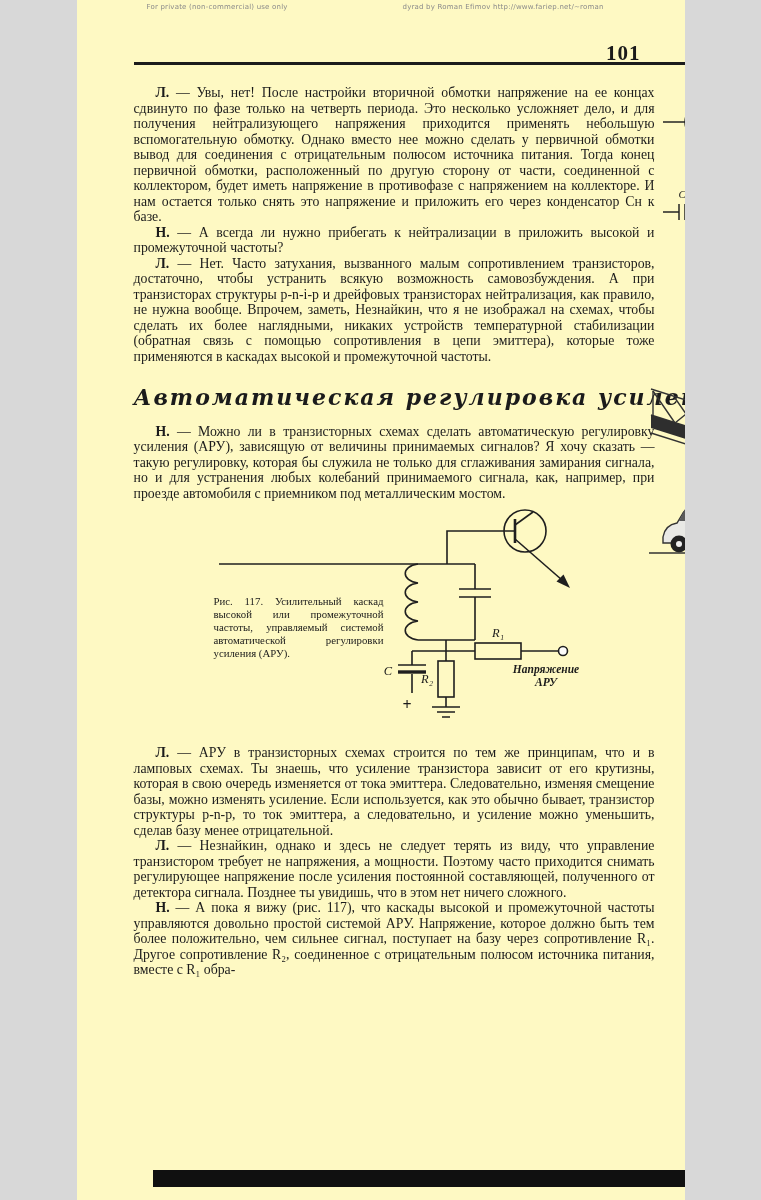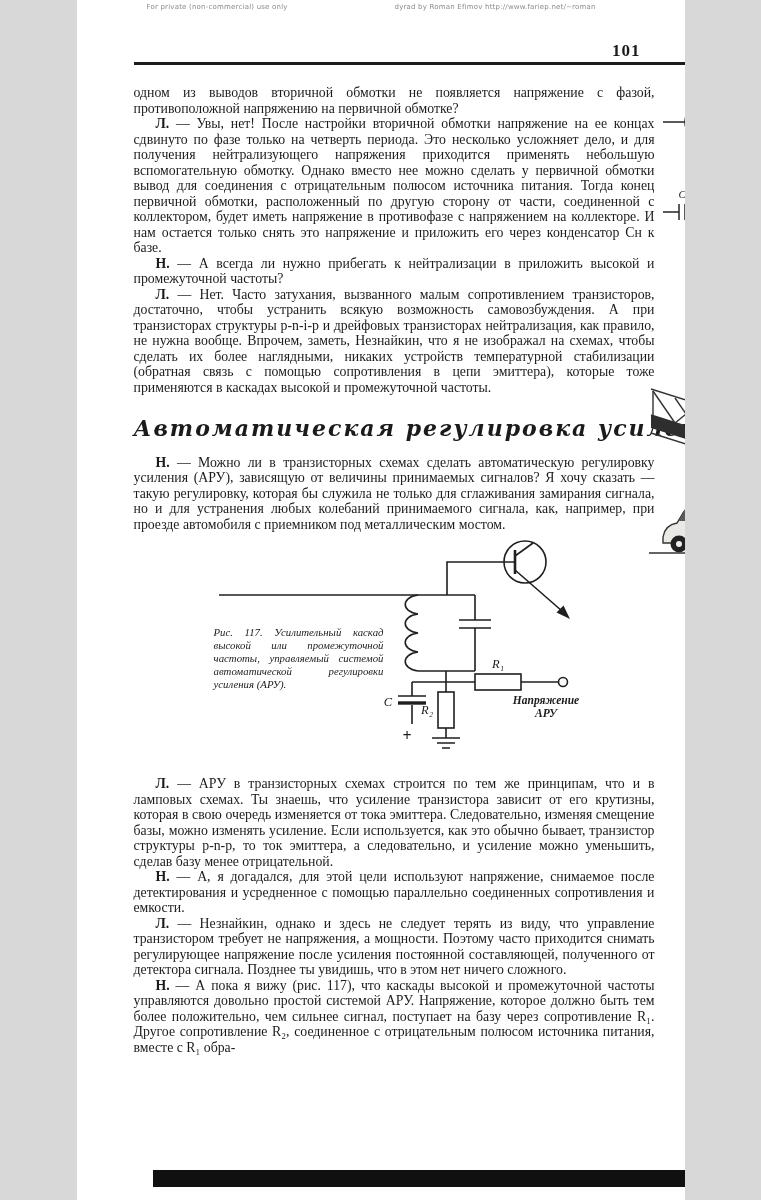--- a/index.html
+++ b/index.html
@@ -1,59 +1,58 @@
 <!DOCTYPE html>
 <html><head>
 <meta charset="utf-8">
 <style>
   * { margin:0; padding:0; box-sizing:border-box; }
   html,body { background:#d8d8d8; }
   .page {
     position:relative; width:608px; height:1200px; margin:0 auto;
-    background:#ffffff; color:#1b1b1b; overflow:hidden;
+    background:#fef9c3; color:#1b1b1b; overflow:hidden;
     font-family:"Liberation Serif", serif;
   }
   .microheader { position:absolute; top:3px; font-size:7px; color:#8a8a8a;
     font-family:"DejaVu Sans", sans-serif; letter-spacing:.2px; white-space:nowrap; }
-  .mh1 { left:70px; } .mh2 { left:318px;text-align:center; }
-  .pagenum { position:absolute; top:41px; right:44px; font-size:17px; font-weight:bold; letter-spacing:1px; }
+  .mh1 { left:70px; } .mh2 { left:326px;text-align:center; }
+  .pagenum { position:absolute; top:41px; right:44px; font-size:21px; font-weight:bold; letter-spacing:1px; }
   .toprule { position:absolute; top:62px; left:57px; width:664px; height:2.5px; background:#1c1c1c; }
   .textcol { position:absolute; left:57px; top:85px; width:521px;
     font-size:13.8px; line-height:15.5px; text-align:justify; }
   .para { text-indent:22px; }
   .para.noindent { text-indent:0; }
   .speaker { font-weight:bold; }
   h1.section {
     font-family:"DejaVu Serif", serif; font-style:italic; font-weight:bold;
     font-size:22px; letter-spacing:2px; margin:26px 0 18px 0; white-space:nowrap;
     text-indent:0;
   }
   .figure { position:relative; height:236px; margin-top:8px; text-indent:0; }
   .caption { position:absolute; left:80px; top:86px; width:170px;
-    font-size:10.8px; line-height:13px; text-align:justify;font-style:italic; }
+    font-size:10.8px; line-height:13px; text-align:justify; }
   .figsvg { position:absolute; left:0; top:0; }
   .marginart { position:absolute; }
   .footerbar { position:absolute; left:76px; top:1170px; width:604px; height:17px; background:#101010; }
   svg { display:block; }
   svg text { font-family:"Liberation Serif", serif; fill:#1b1b1b; }
 </style>
 </head>
 <body>
 
 <div class="page">
 
   <span class="microheader mh1">For private (non-commercial) use only</span>
   <span class="microheader mh2">dyrad by Roman Efimov http://www.fariep.net/~roman</span>
 
   <div class="pagenum">101</div>
   <div class="toprule"></div>
 
   <div class="textcol">
 
-    <p class="para noindent"><span class="speaker"></span><span>одном из выводов вторичной обмотки не появляется напряжение с фазой, противоположной напряжению на первичной обмотке?</span></p>
 
     <p class="para"><span class="speaker">Л.</span><span> — Увы, нет! После настройки вторичной обмотки напряжение на ее концах сдвинуто по фазе только на четверть периода. Это несколько усложняет дело, и для получения нейтрализующего напряжения приходится применять небольшую вспомогательную обмотку. Однако вместо нее можно сделать у первичной обмотки вывод для соединения с отрицательным полюсом источника питания. Тогда конец первичной обмотки, расположенный по другую сторону от части, соединенной с коллектором, будет иметь напряжение в противофазе с напряжением на коллекторе. И нам остается только снять это напряжение и приложить его через конденсатор Сн к базе.</span></p>
 
     <p class="para"><span class="speaker">Н.</span><span> — А всегда ли нужно прибегать к нейтрализации в приложить высокой и промежуточной частоты?</span></p>
 
     <p class="para"><span class="speaker">Л.</span><span> — Нет. Часто затухания, вызванного малым сопротивлением транзисторов, достаточно, чтобы устранить всякую возможность самовозбуждения. А при транзисторах структуры p-n-i-p и дрейфовых транзисторах нейтрализация, как правило, не нужна вообще. Впрочем, заметь, Незнайкин, что я не изображал на схемах, чтобы сделать их более наглядными, никаких устройств температурной стабилизации (обратная связь с помощью сопротивления в цепи эмиттера), которые тоже применяются в каскадах высокой и промежуточной частоты.</span></p>
 
     <h1 class="section">Автоматическая регулировка усиления</h1>
 
     <p class="para"><span class="speaker">Н.</span><span> — Можно ли в транзисторных схемах сделать автоматическую регулировку усиления (АРУ), зависящую от величины принимаемых сигналов? Я хочу сказать — такую регулировку, которая бы служила не только для сглаживания замирания сигнала, но и для устранения любых колебаний принимаемого сигнала, как, например, при проезде автомобиля с приемником под металлическим мостом.</span></p>
@@ -105,21 +104,20 @@
           <path d="M278,165 V184"></path>
         </g>
         <text x="258" y="166" font-size="12.5" font-style="italic" text-anchor="end" stroke="none">C</text>
         <text x="273" y="201" font-size="16" font-weight="bold" text-anchor="middle" stroke="none">+</text>
       </svg>
       <div class="caption">Рис. 117. Усилительный каскад высокой или промежуточной частоты, управляемый системой автоматической регулировки усиления (АРУ).</div>
     </div>
 
     <p class="para"><span class="speaker">Л.</span><span> — АРУ в транзисторных схемах строится по тем же принципам, что и в ламповых схемах. Ты знаешь, что усиление транзистора зависит от его крутизны, которая в свою очередь изменяется от тока эмиттера. Следовательно, изменяя смещение базы, можно изменять усиление. Если используется, как это обычно бывает, транзистор структуры p-n-p, то ток эмиттера, а следовательно, и усиление можно уменьшить, сделав базу менее отрицательной.</span></p>
 
-    <p class="para"><span class="speaker">Н.</span><span> — А, я догадался, для этой цели используют напряжение, снимаемое после детектирования и усредненное с помощью параллельно соединенных сопротивления и емкости.</span></p>
 
     <p class="para"><span class="speaker">Л.</span><span> — Незнайкин, однако и здесь не следует терять из виду, что управление транзистором требует не напряжения, а мощности. Поэтому часто приходится снимать регулирующее напряжение после усиления постоянной составляющей, полученного от детектора сигнала. Позднее ты увидишь, что в этом нет ничего сложного.</span></p>
 
     <p class="para"><span class="speaker">Н.</span><span> — А пока я вижу (рис. 117), что каскады высокой и промежуточной частоты управляются довольно простой системой АРУ. Напряжение, которое должно быть тем более положительно, чем сильнее сигнал, поступает на базу через сопротивление R₁. Другое сопротивление R₂, соединенное с отрицательным полюсом источника питания, вместе с R₁ обра-</span></p>
 
   </div>
 
   <svg class="marginart" style="left:578px; top:86px;" width="168" height="190" viewBox="0 0 168 190" fill="none" stroke="#242424" stroke-width="1.5">
     <g>
       <circle cx="47" cy="36" r="17"></circle>

